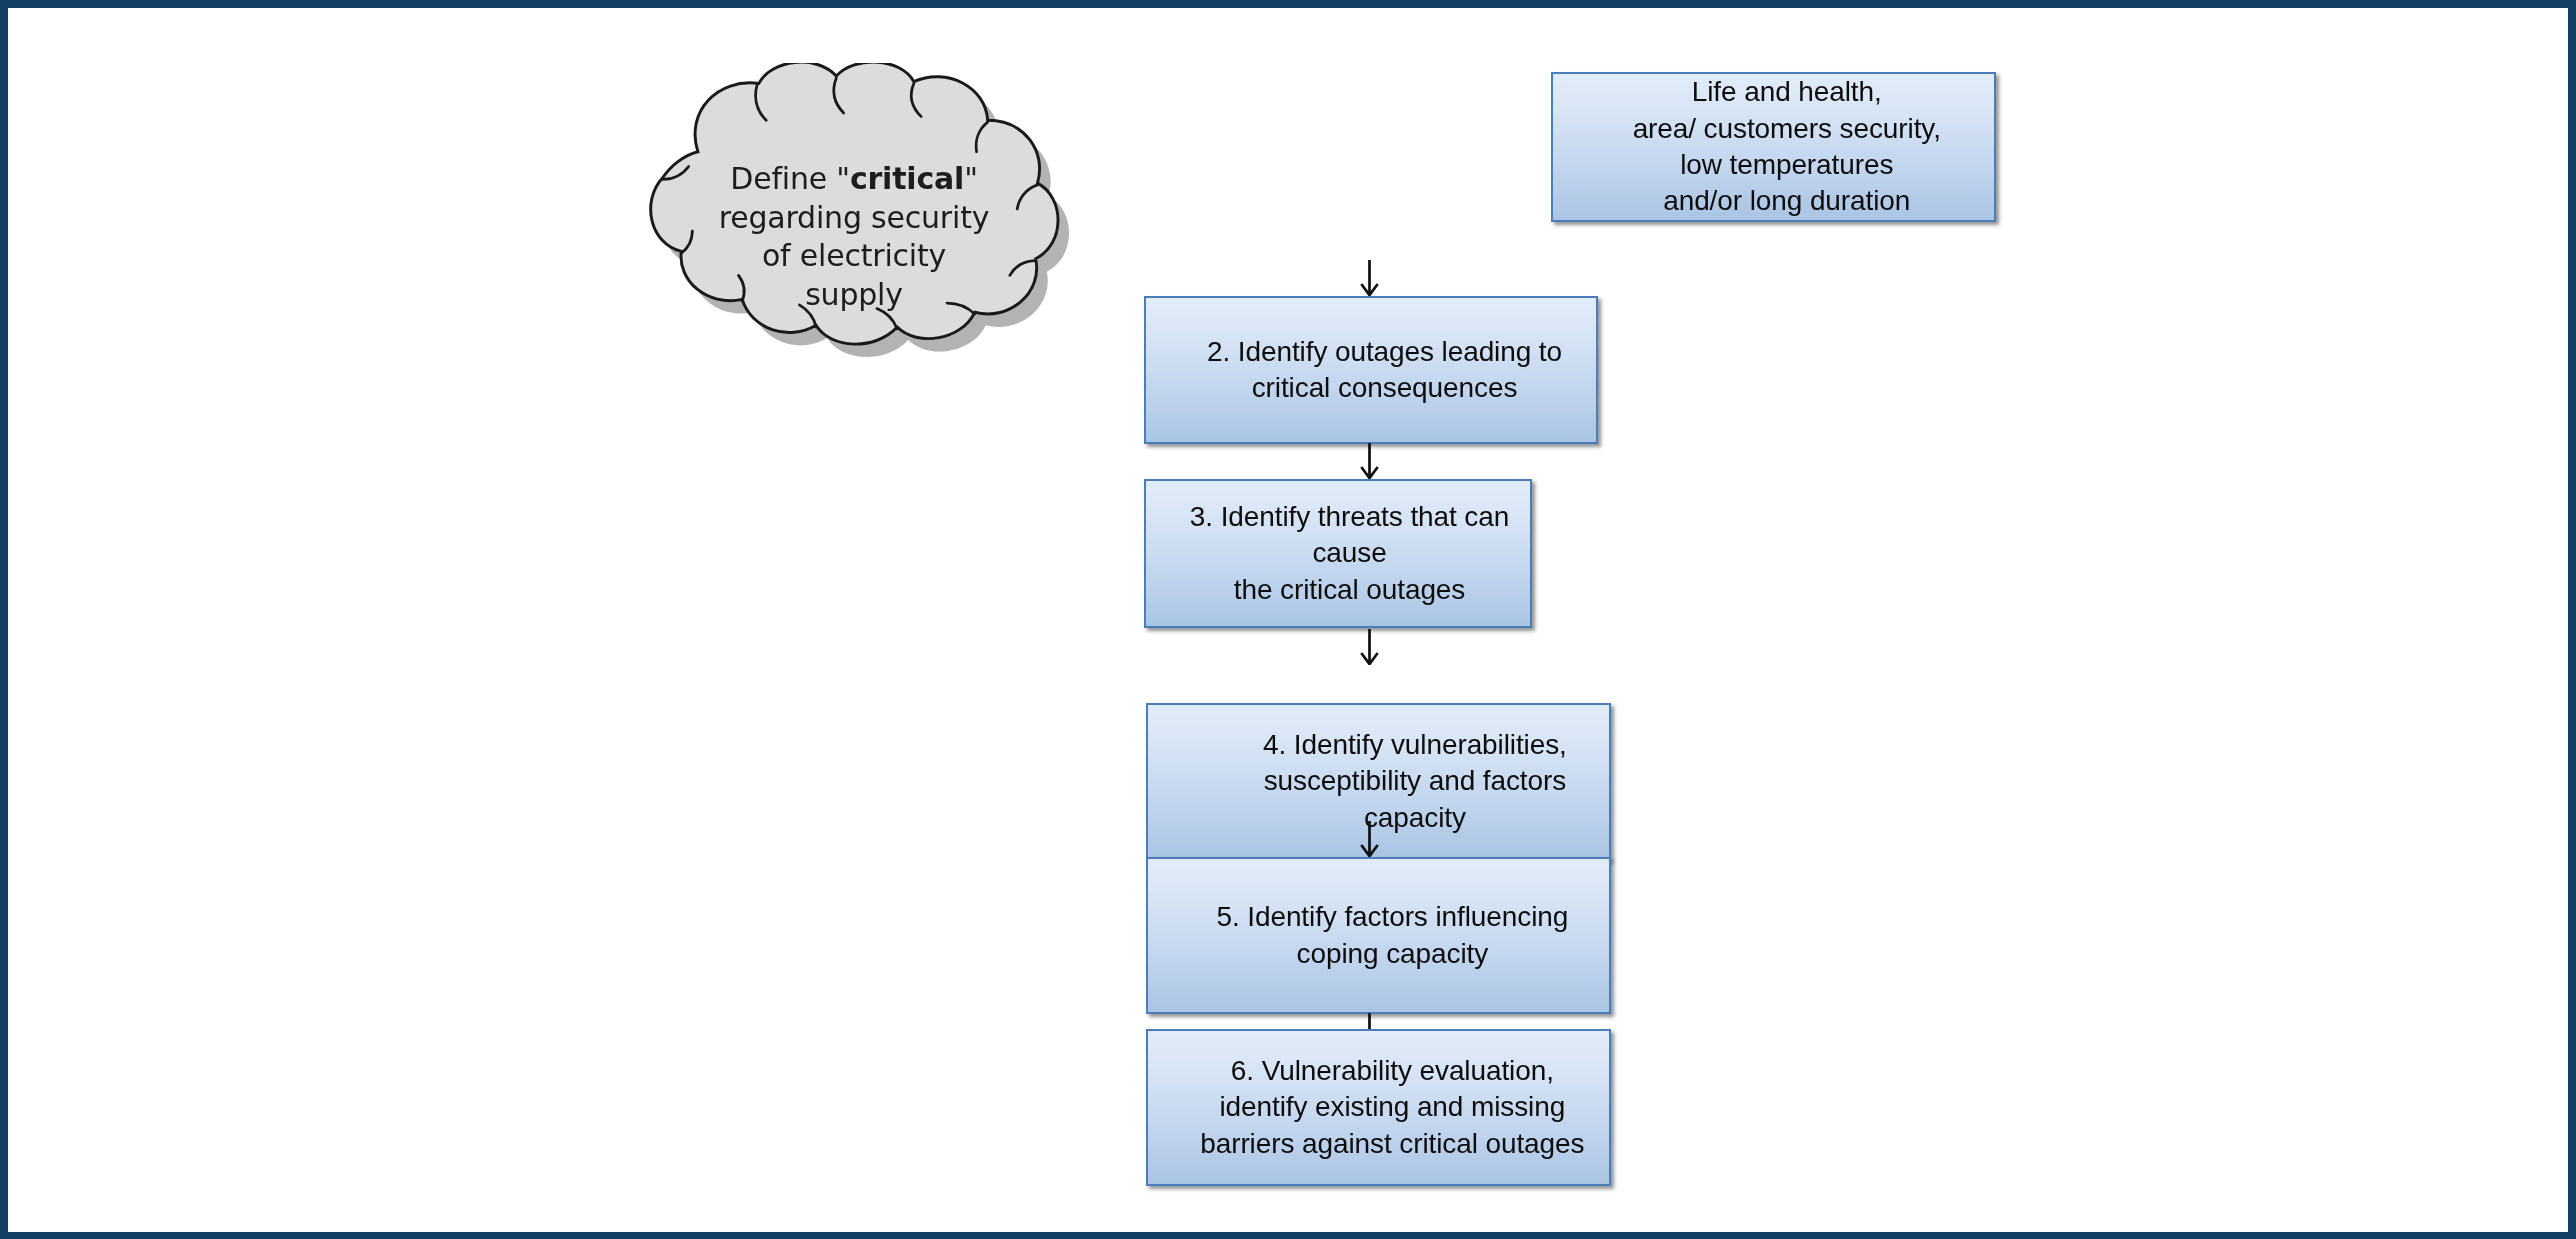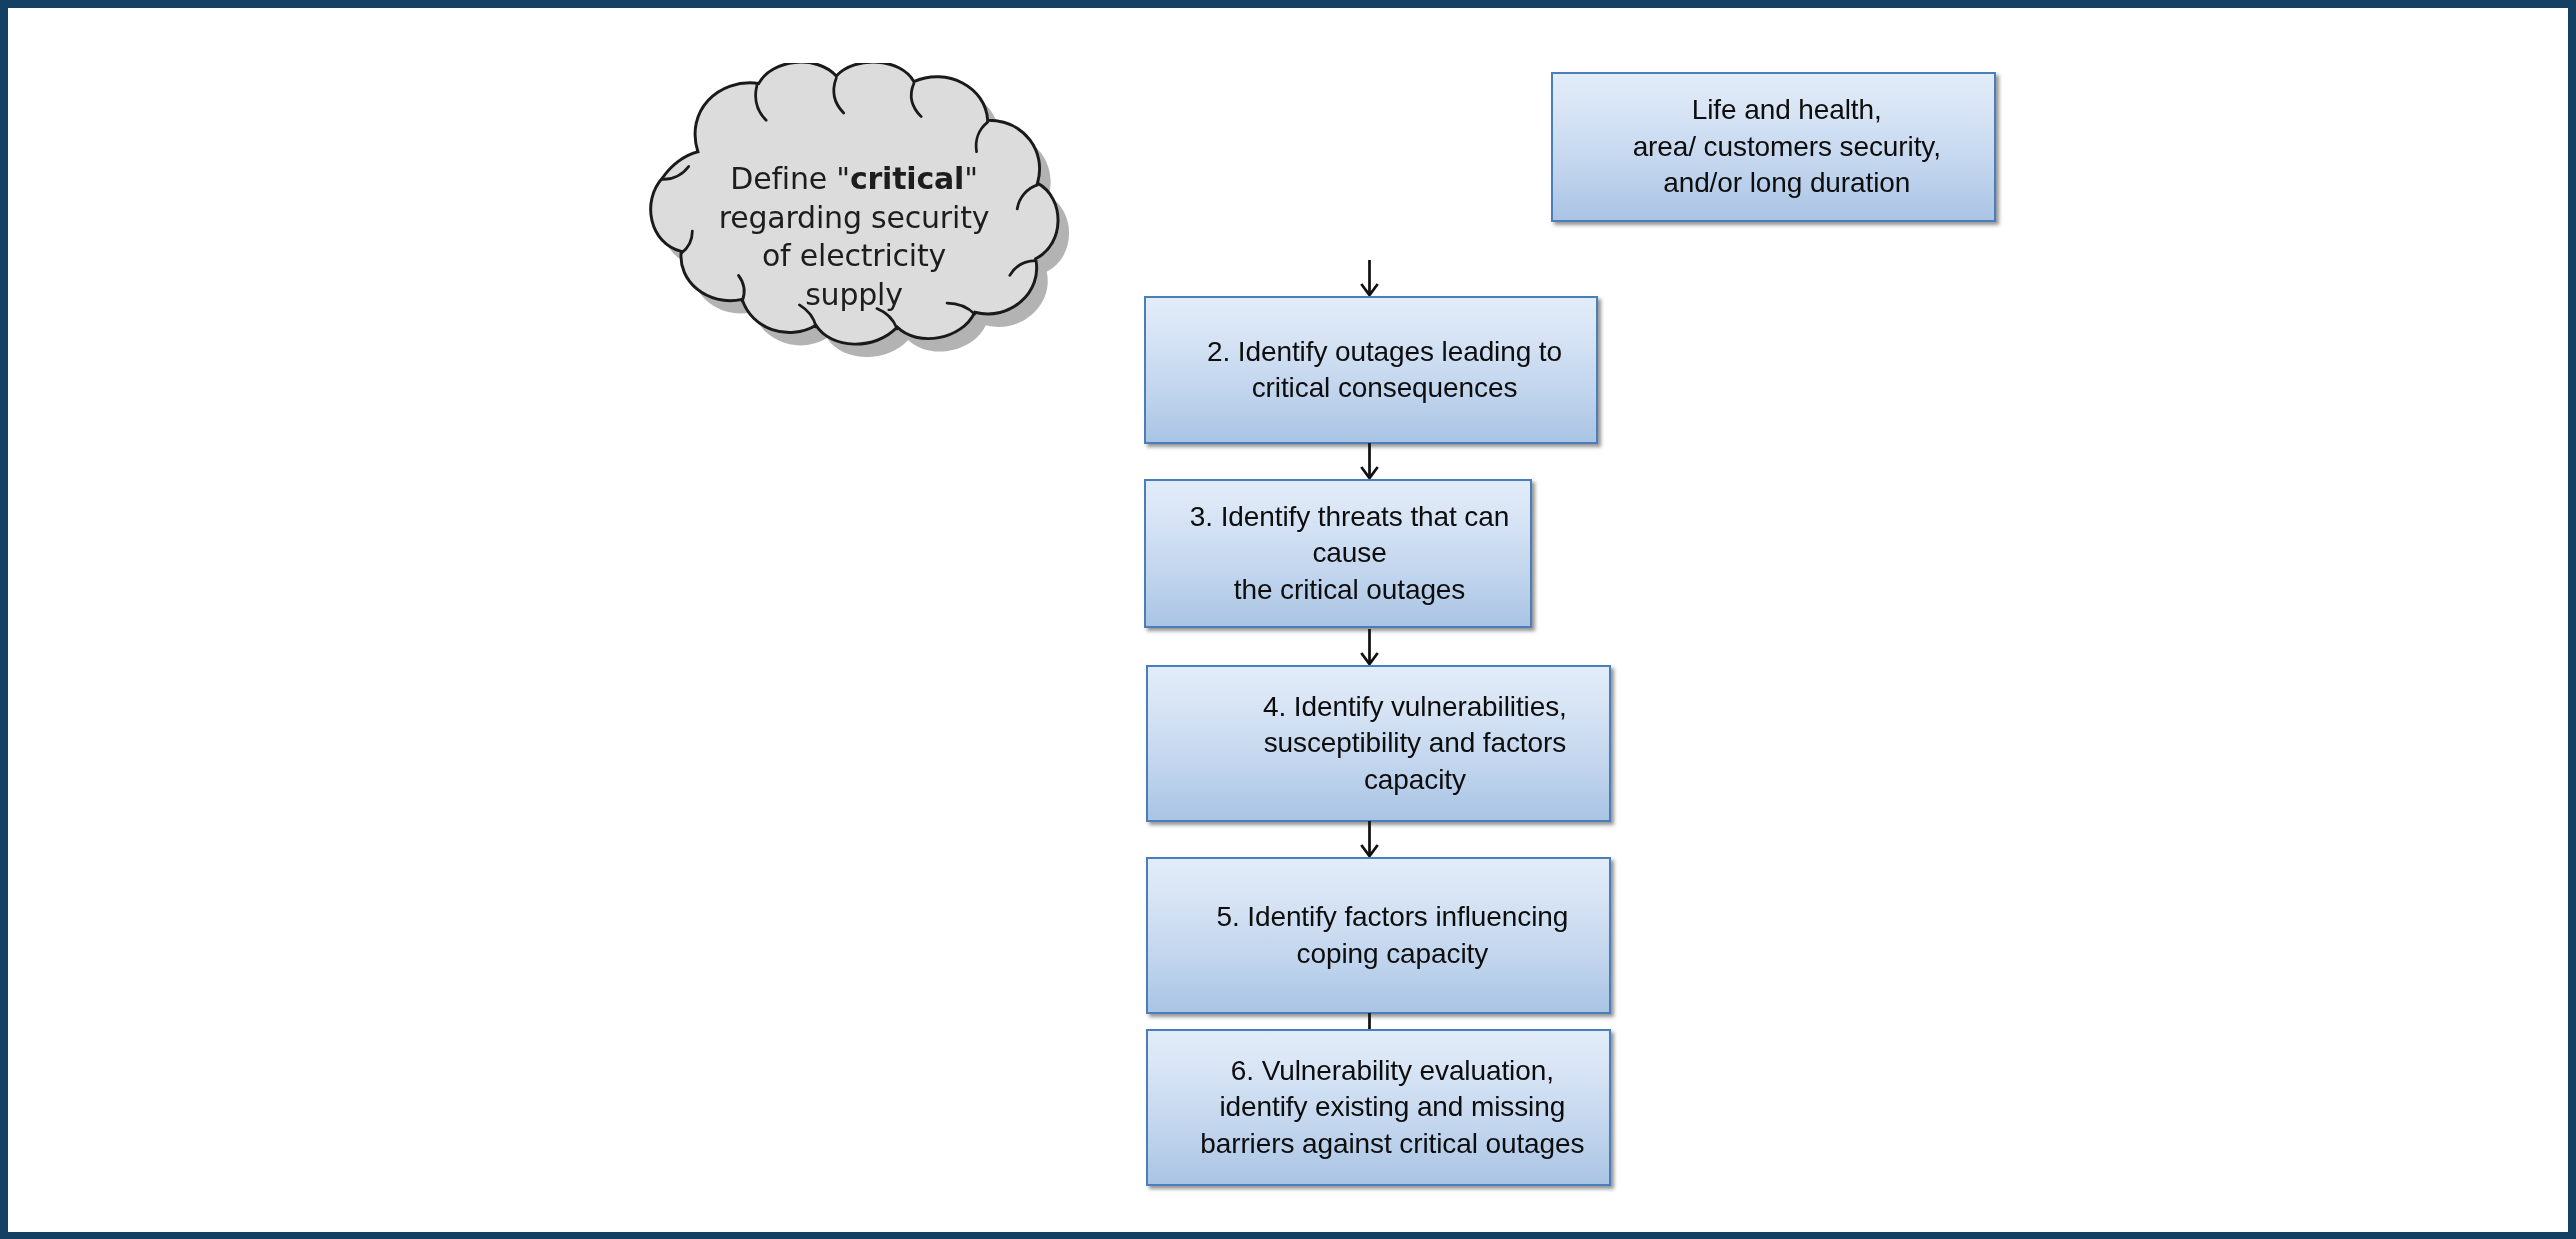--- a/index.html
+++ b/index.html
@@ -141,20 +141,21 @@
         <div>regarding security</div>
         <div>of electricity</div>
         <div>supply</div>
       </div>
     </div>
 
     <div class="pbox" style="left:1543px; top:64px; width:445px; height:150px;">
       <div class="label">
         <span>Life and health,</span>
         <span>area/ customers security,</span>
+        <span>low temperatures</span>
         <span>and/or long duration</span>
       </div>
     </div>
 
 
     <div class="arrow" style="left:1346px; top:252px; height:36px;">
       <svg viewBox="0 0 34 39" preserveAspectRatio="none" xmlns="http://www.w3.org/2000/svg">
         <line x1="17" y1="0" x2="17" y2="37" stroke="#111111" stroke-width="3"></line>
         <polyline points="8,26 17,38 26,26" fill="none" stroke="#111111" stroke-width="3"></polyline>
       </svg>
@@ -181,21 +182,21 @@
       </div>
     </div>
 
     <div class="arrow" style="left:1346px; top:621px; height:36px;">
       <svg viewBox="0 0 34 39" preserveAspectRatio="none" xmlns="http://www.w3.org/2000/svg">
         <line x1="17" y1="0" x2="17" y2="37" stroke="#111111" stroke-width="3"></line>
         <polyline points="8,26 17,38 26,26" fill="none" stroke="#111111" stroke-width="3"></polyline>
       </svg>
     </div>
 
-    <div class="pbox" style="left:1138px; top:657px; width:465px; height:157px;padding-left:48px;">
+    <div class="pbox" style="left:1138px; top:695px; width:465px; height:157px;padding-left:48px;">
       <div class="label">
         <span>4. Identify vulnerabilities,</span>
         <span>susceptibility and factors</span>
         <span>capacity</span>
       </div>
     </div>
 
     <div class="arrow" style="left:1346px; top:813px; height:36px;">
       <svg viewBox="0 0 34 39" preserveAspectRatio="none" xmlns="http://www.w3.org/2000/svg">
         <line x1="17" y1="0" x2="17" y2="37" stroke="#111111" stroke-width="3"></line>

